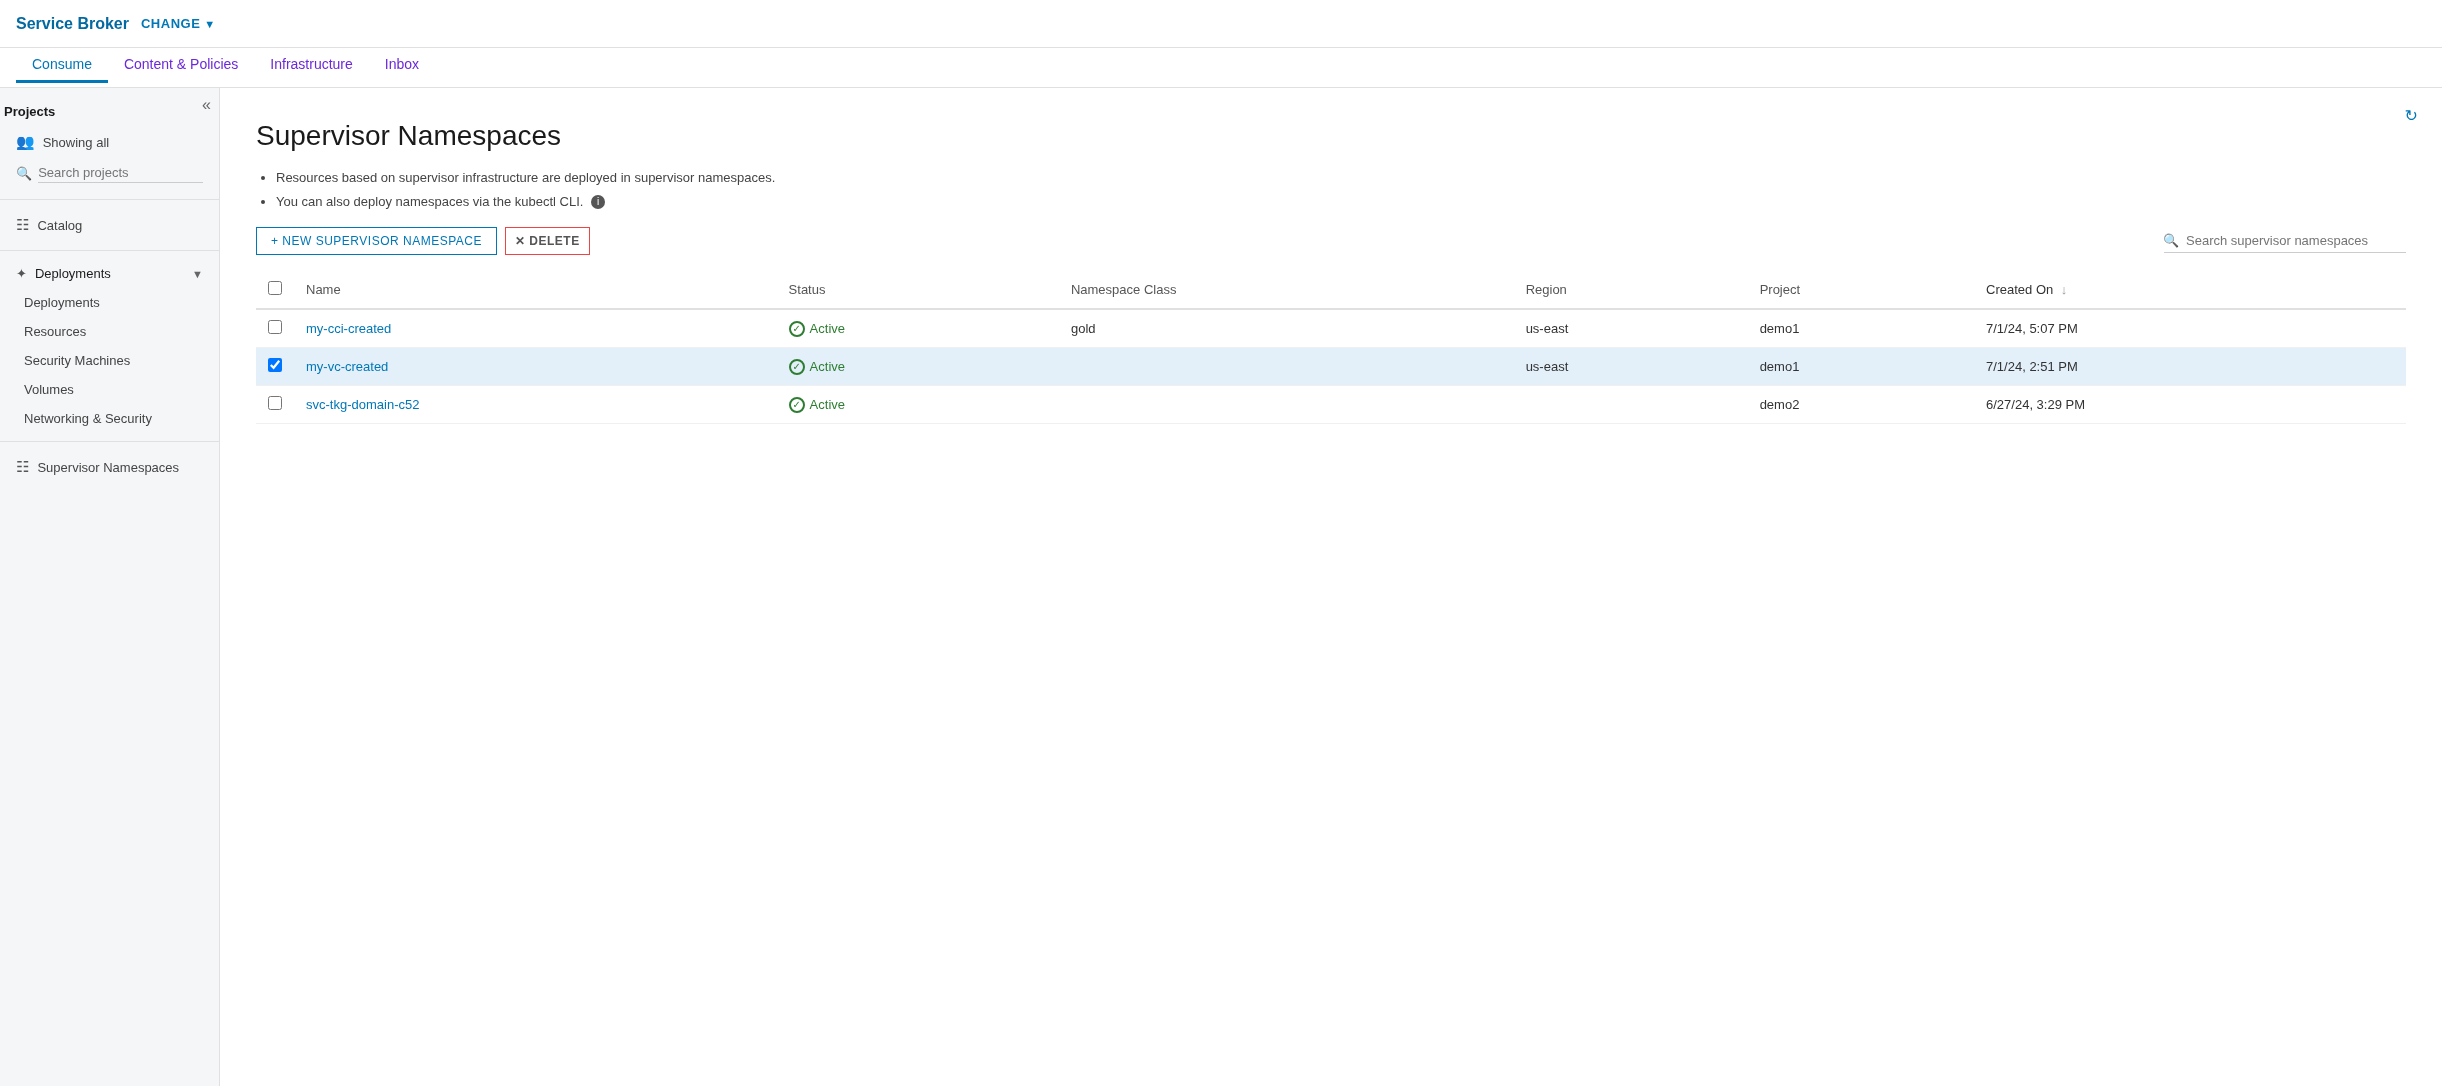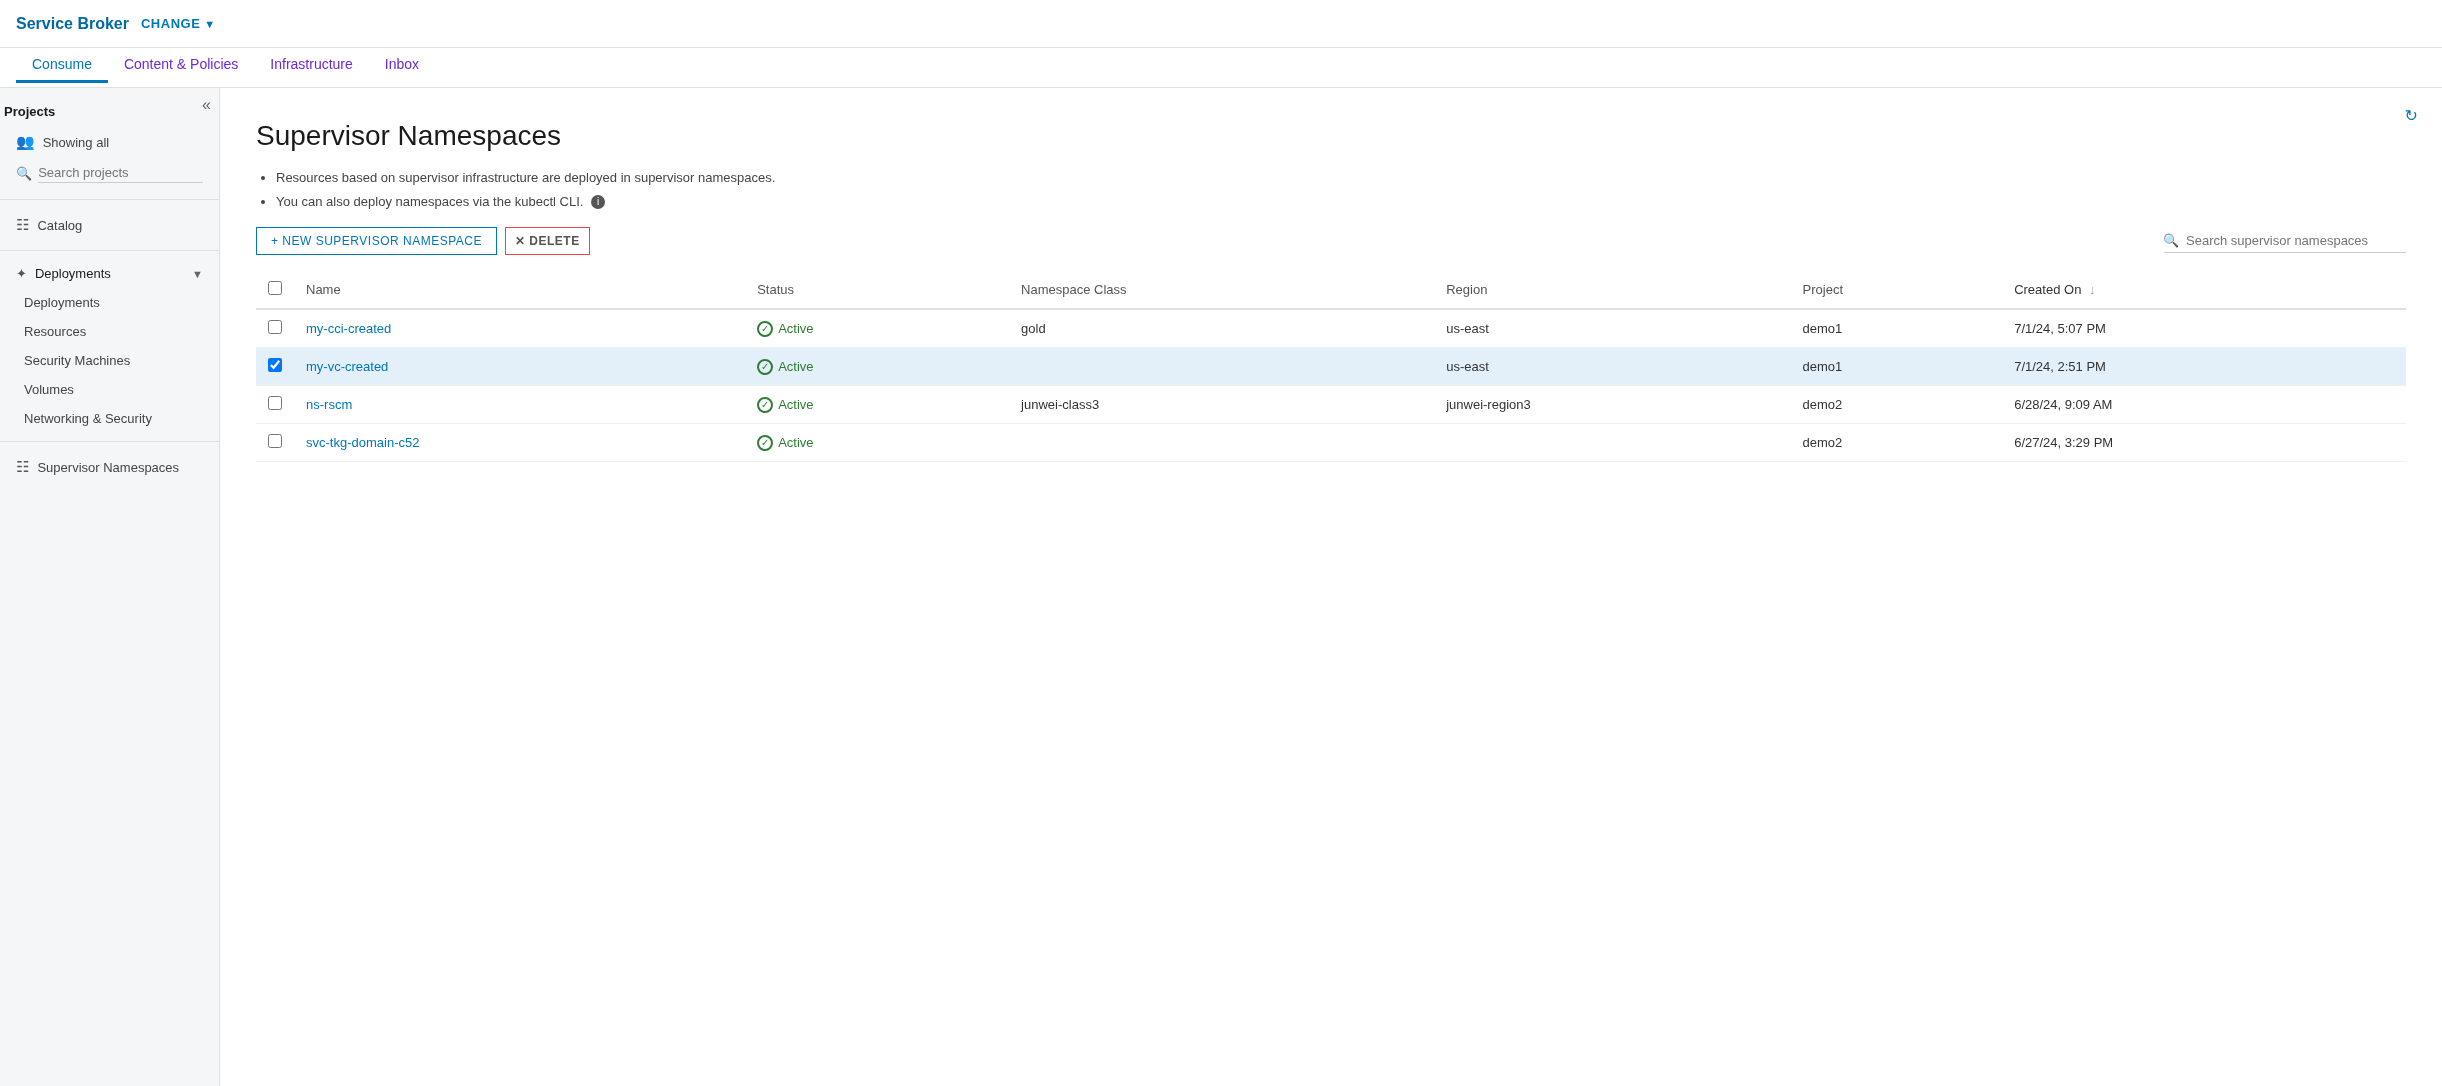--- a/index.html
+++ b/index.html
@@ -422,38 +422,20 @@
       <td></td>
       <td>us-east</td>
       <td>demo1</td>
       <td>7/1/24, 2:51 PM</td>
     </tr>
           <tr>
       <td class="cb-col">
         <input type="checkbox" style="">
       </td>
       <td>
-        <a class="link-cell">ns-rscm</a>
-      </td>
-      <td>
-        <span class="status-active">
-          <span class="status-icon">✓</span>
-          Active
-        </span>
-      </td>
-      <td>junwei-class3</td>
-      <td>junwei-region3</td>
-      <td>demo2</td>
-      <td>6/28/24, 9:09 AM</td>
-    </tr>
-          <tr>
-      <td class="cb-col">
-        <input type="checkbox" style="">
-      </td>
-      <td>
         <a class="link-cell">svc-tkg-domain-c52</a>
       </td>
       <td>
         <span class="status-active">
           <span class="status-icon">✓</span>
           Active
         </span>
       </td>
       <td></td>
       <td></td>

